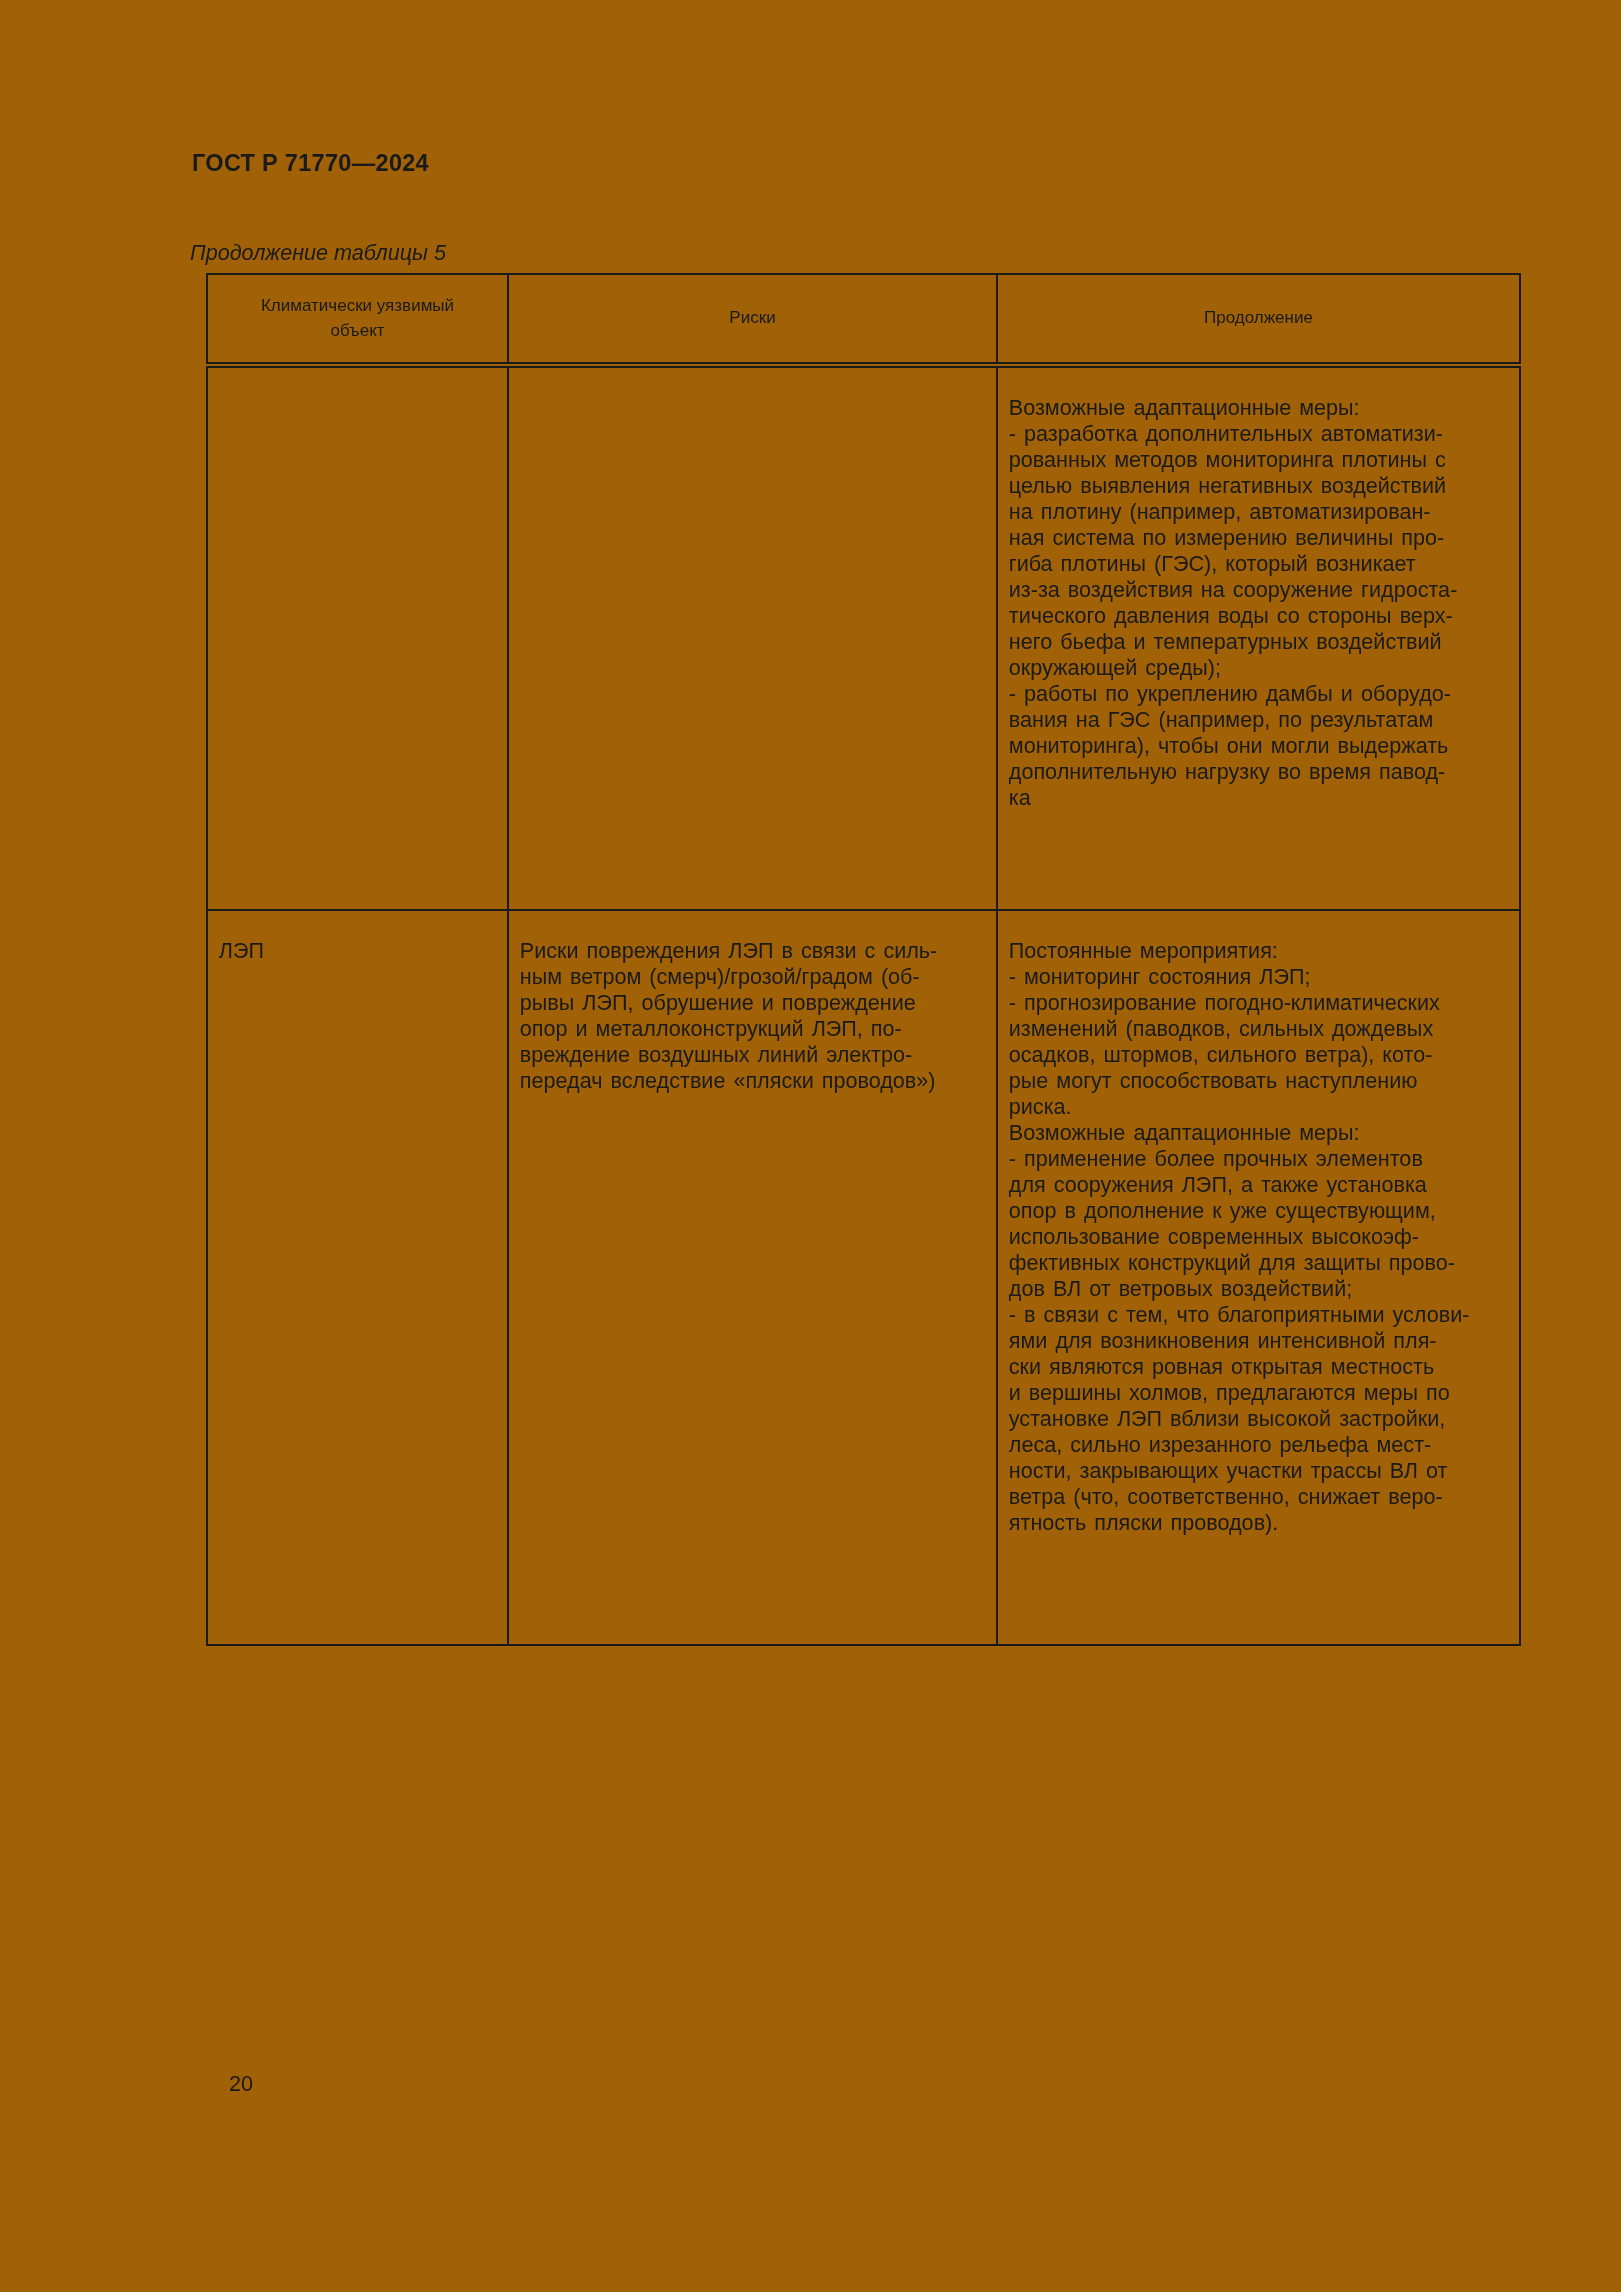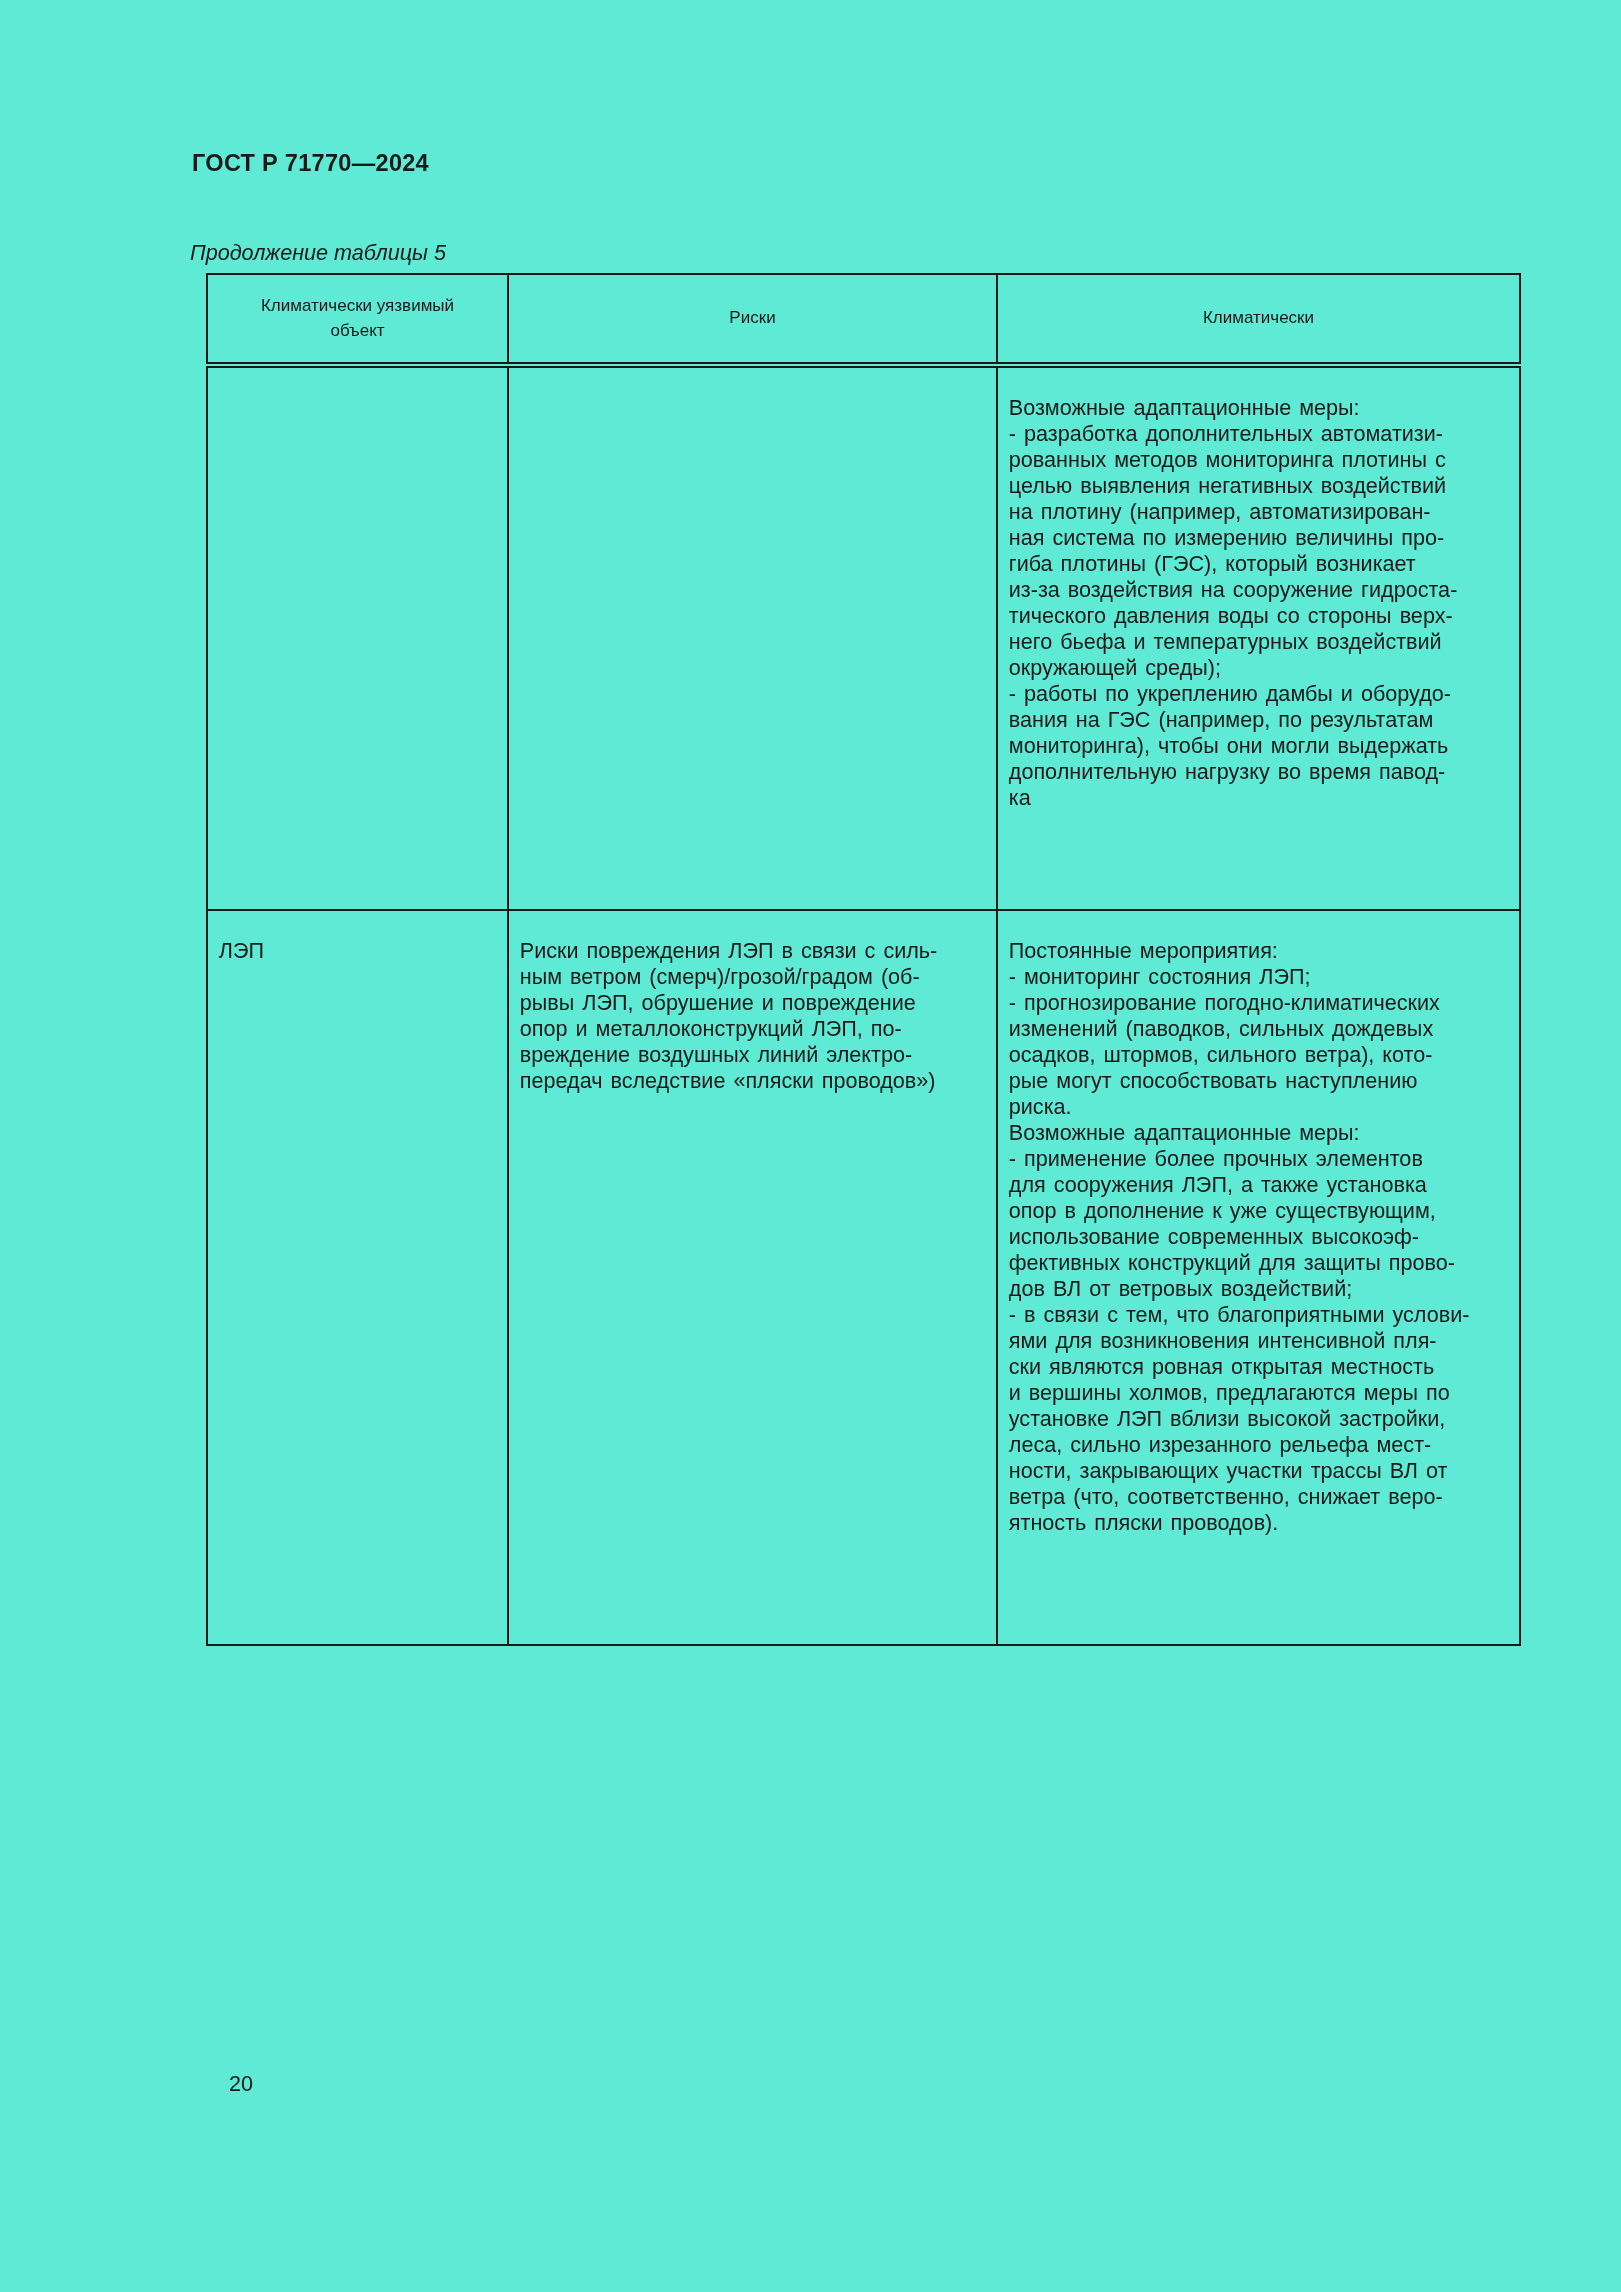--- a/index.html
+++ b/index.html
@@ -1,21 +1,21 @@
 <!DOCTYPE html>
 <html lang="ru"><head>
 <meta charset="utf-8">
 <style>
   * { box-sizing: border-box; margin: 0; padding: 0; }
   html, body { background: #e8e8e8; }
   .page {
     position: relative;
     width: 1621px;
     height: 2293px;
-    background: #5eead4;
+    background: #a16207;
     font-family: "Liberation Sans", "DejaVu Sans", sans-serif;
     color: #1a1a1a;
     overflow: hidden;
   }
   .doc-code {
     position: absolute;
     left: 192px;
     top: 150px;
     font-size: 23.5px;
     font-weight: bold;
@@ -91,21 +91,21 @@
   <table class="gost-table">
     <colgroup>
       <col style="width:301px">
       <col style="width:489px">
       <col style="width:523px">
     </colgroup>
     <thead>
       <tr>
         <th>Климатически уязвимый объект</th>
         <th>Риски</th>
-        <th>Климатически</th>
+        <th>Продолжение</th>
       </tr>
     </thead>
     <tbody>
       <tr class="row-continuation">
         <td class="cell"></td>
         <td class="cell"></td>
         <td class="cell">Возможные адаптационные меры:
 - разработка дополнительных автоматизи-
 рованных методов мониторинга плотины с
 целью выявления негативных воздействий

